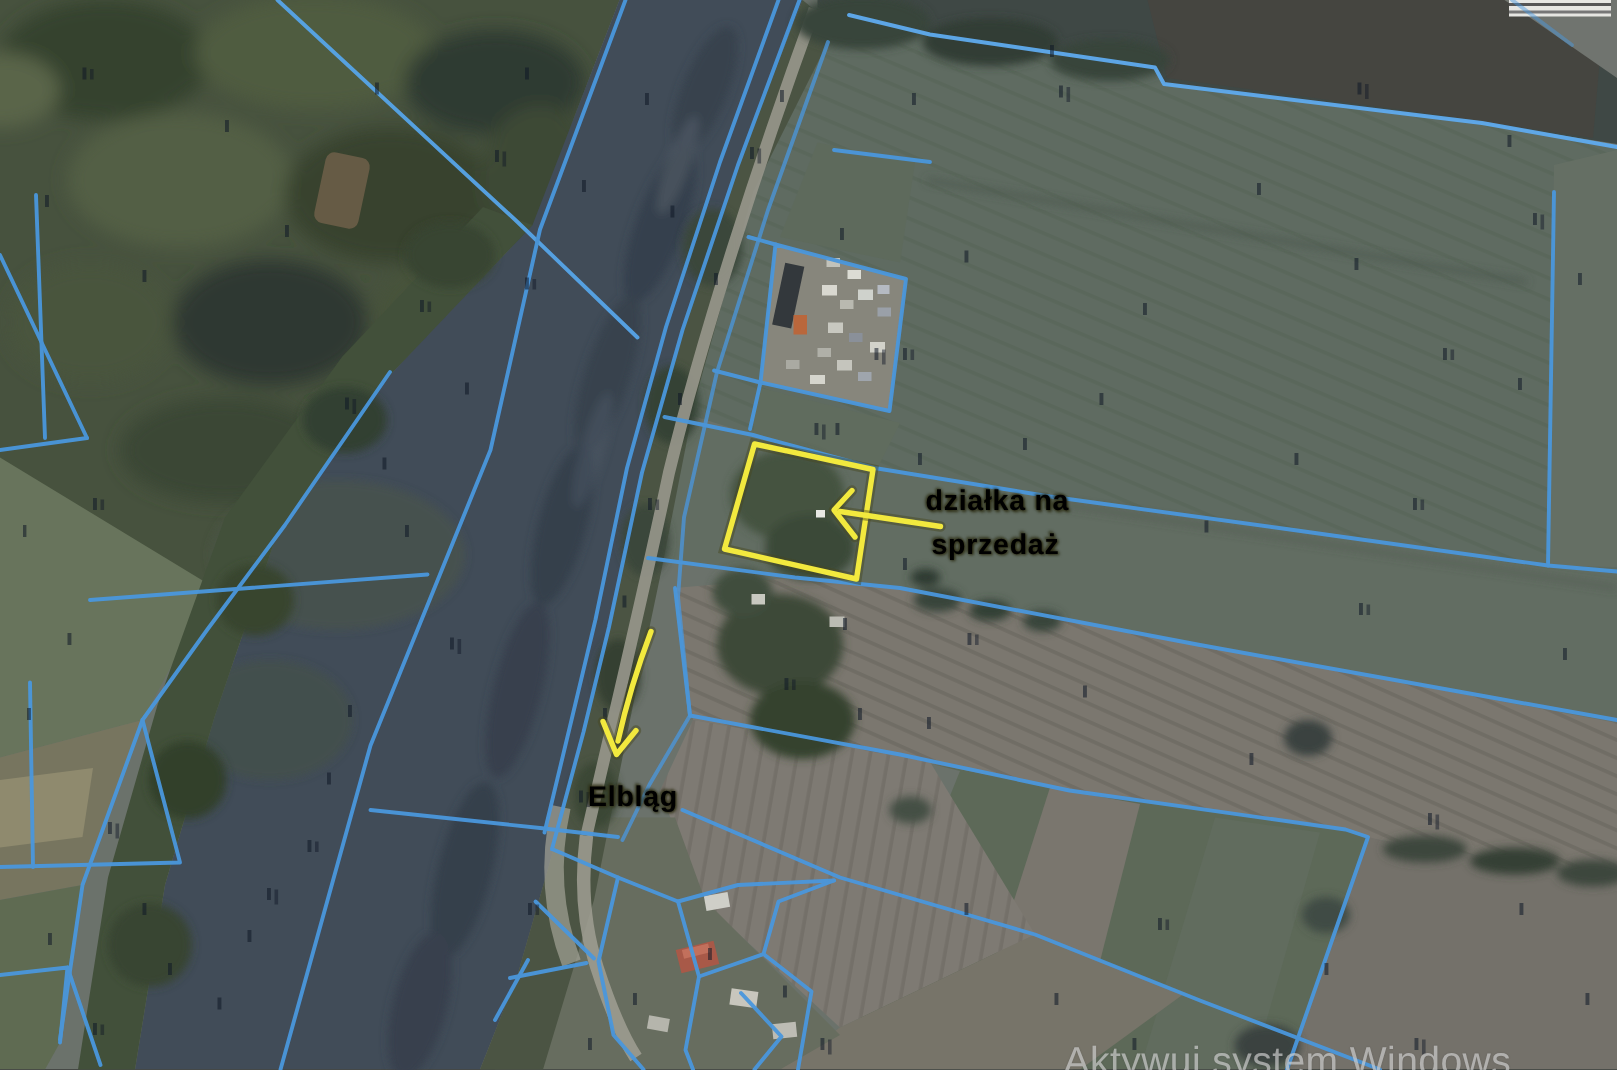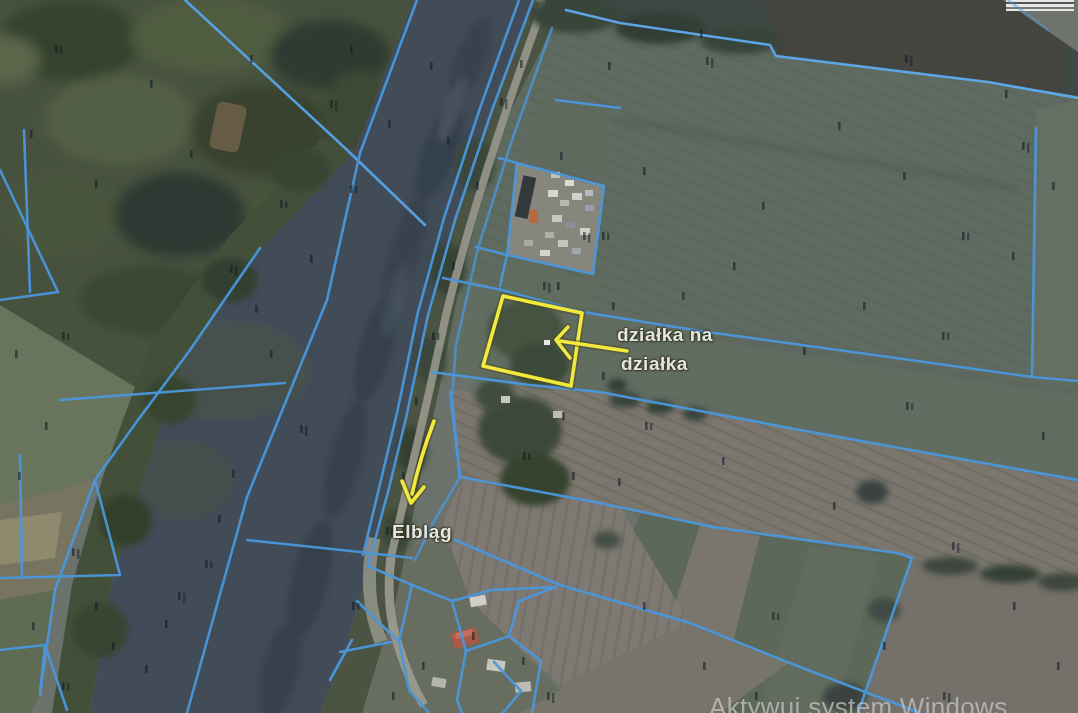--- a/index.html
+++ b/index.html
@@ -7,21 +7,21 @@
     position:relative;width:1078px;height:713px;overflow:hidden;
     font-family:"Liberation Sans", sans-serif;
     background:#6b726b;
   }
   .map-viewport svg{position:absolute;left:0;top:0;display:block;}
   .map-label{
     position:absolute;
     font-weight:bold;
     font-size:19px;
     line-height:29px;
-    color:#e5e5e5;
+    color:#000000;
     text-shadow:0 0 2px rgba(45,45,20,.9),1px 1px 2px rgba(45,45,20,.9),-1px -1px 2px rgba(45,45,20,.7);
     letter-spacing:.5px;
     white-space:nowrap;
     user-select:none;
   }
   #parcel-label{left:617px;top:320px;}
   #parcel-label .line2{padding-left:4px;}
   #city-label{left:392px;top:517px;}
   #watermark{
     position:absolute;left:709px;top:692px;
@@ -419,17 +419,17 @@
       <g stroke="#f2e93e" stroke-width="3.6">
         <path d="M 434 421 Q 420 458 412 494"></path>
         <path d="M 402 481 L 411 503 L 424 487"></path>
       </g>
     </g>
   </g>
 </svg>
 
   <div class="map-label" id="parcel-label">
     <div class="line1">działka na</div>
-    <div class="line2">działka</div>
+    <div class="line2">sprzedaż</div>
   </div>
   <div class="map-label" id="city-label">Elbląg</div>
   <div id="watermark">Aktywuj system Windows</div>
 </div>
 
 </body></html>

